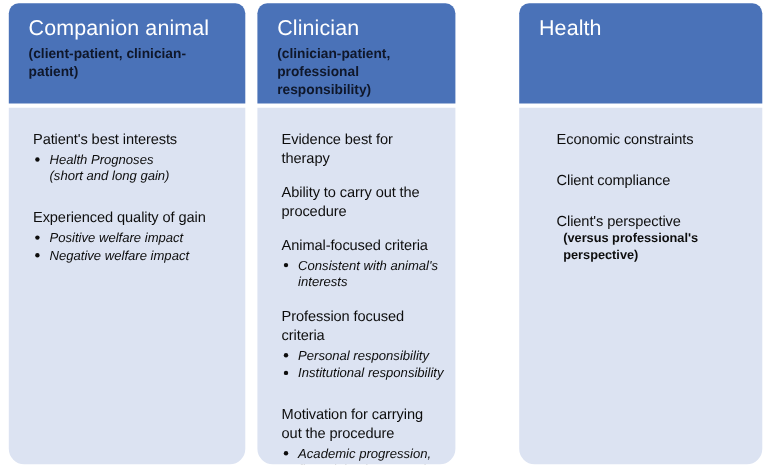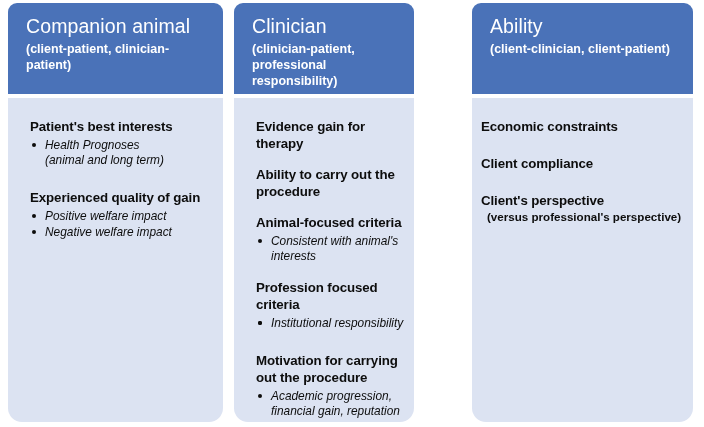--- a/index.html
+++ b/index.html
@@ -41,47 +41,47 @@
   }
   .header-title {
     color: #ffffff;
     font-size: 19.5px;
     font-weight: 400;
     line-height: 24px;
     letter-spacing: 0.1px;
     white-space: nowrap;
   }
   .header-sub {
-    color: #ffffff;
+    color: #0f172a;
     font-size: 12.5px;
     font-weight: bold;
     line-height: 16px;
     margin-top: 3px;
   }
 
   .card-body {
     position: absolute;
     left: 0;
     top: 95px;
     width: 100%;
     height: 324px;
     background: #dce3f2;
     border-radius: 0 0 14px 14px;
     box-sizing: border-box;
     overflow: hidden;
   }
   .body-inner {
     padding: 20px 10px 0 22px;
   }
-  .col-3 .body-inner { padding-left: 9px; }
+  .col-3 .body-inner { padding-left: 34px; }
 
   .section { margin-bottom: 0; }
   .sec-title {
     font-size: 13.3px;
-    font-weight: bold;
+    font-weight: normal;
     color: #0d0d0d;
     line-height: 17px;
     letter-spacing: -0.1px;
   }
   .sec-sub {
     font-size: 11.6px;
     font-weight: bold;
     color: #0d0d0d;
     line-height: 15px;
     margin-left: 6px;
@@ -125,21 +125,21 @@
     <div class="card-body">
       <div class="body-inner">
 
         <div class="section">
           <div class="sec-title">Patient's best interests</div>
           <ul class="bullets">
             <li>
               <span class="bullet-dot"></span>
               <span>Health Prognoses</span>
               <br>
-              <span>(animal and long term)</span>
+              <span>(short and long gain)</span>
             </li>
           </ul>
         </div>
 
         <div class="gap-lg"></div>
 
         <div class="section">
           <div class="sec-title">Experienced quality of gain</div>
           <ul class="bullets">
             <li>
@@ -159,21 +159,21 @@
 
   <div class="column col-2">
     <div class="card-header">
       <div class="header-title">Clinician</div>
       <div class="header-sub">(clinician-patient, professional responsibility)</div>
     </div>
     <div class="card-body">
       <div class="body-inner">
 
         <div class="section">
-          <div class="sec-title">Evidence gain for therapy</div>
+          <div class="sec-title">Evidence best for therapy</div>
         </div>
 
         <div class="gap-md"></div>
 
         <div class="section">
           <div class="sec-title">Ability to carry out the procedure</div>
         </div>
 
         <div class="gap-md"></div>
 
@@ -187,20 +187,21 @@
           </ul>
         </div>
 
         <div class="gap-md"></div>
 
         <div class="section">
           <div class="sec-title">Profession focused criteria</div>
           <ul class="bullets">
             <li>
               <span class="bullet-dot"></span>
+              <span>Personal responsibility</span>
             </li>
             <li>
               <span class="bullet-dot"></span>
               <span>Institutional responsibility</span>
             </li>
           </ul>
         </div>
 
         <div class="gap-lg"></div>
 
@@ -213,22 +214,21 @@
             </li>
           </ul>
         </div>
 
       </div>
     </div>
   </div>
 
   <div class="column col-3">
     <div class="card-header">
-      <div class="header-title">Ability</div>
-      <div class="header-sub">(client-clinician, client-patient)</div>
+      <div class="header-title">Health</div>
     </div>
     <div class="card-body">
       <div class="body-inner">
 
         <div class="section">
           <div class="sec-title">Economic constraints</div>
         </div>
 
         <div class="gap-lg"></div>
 

